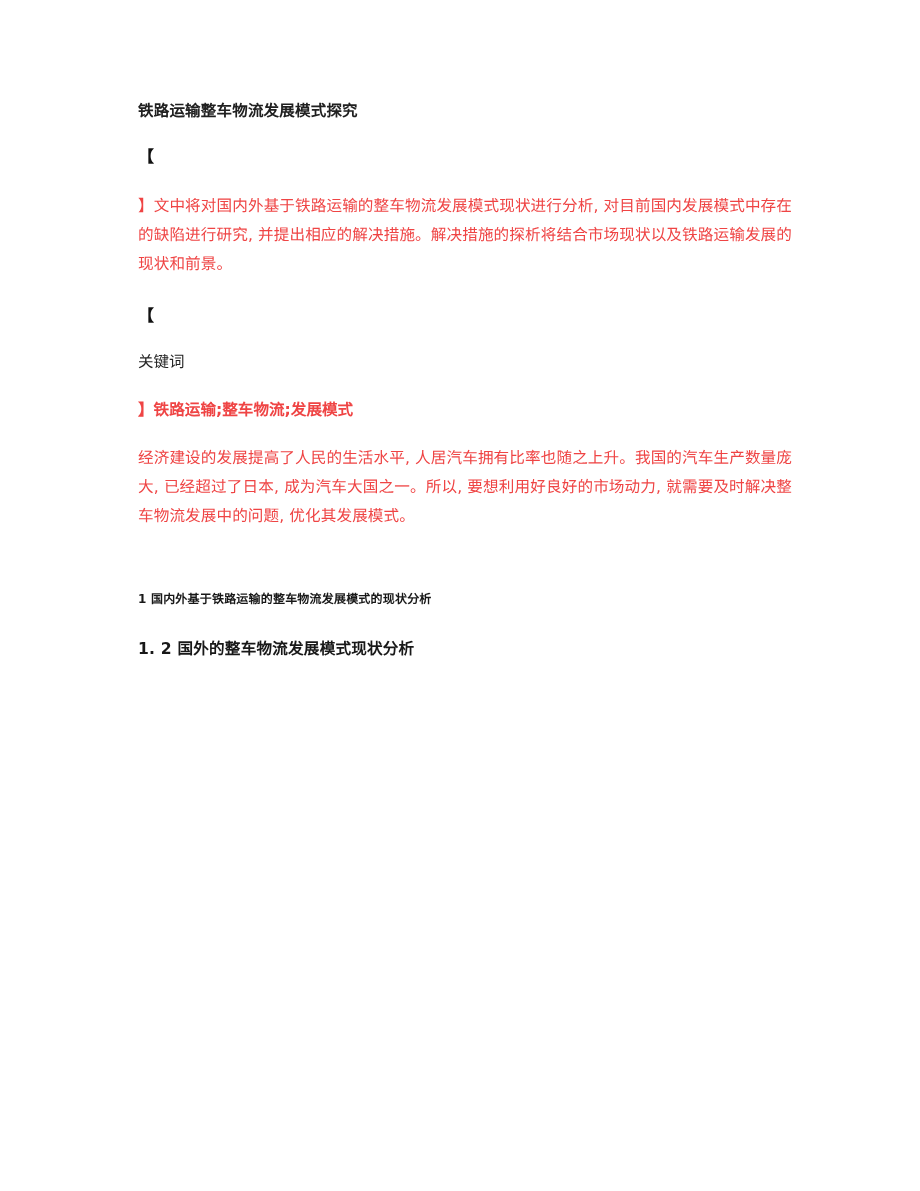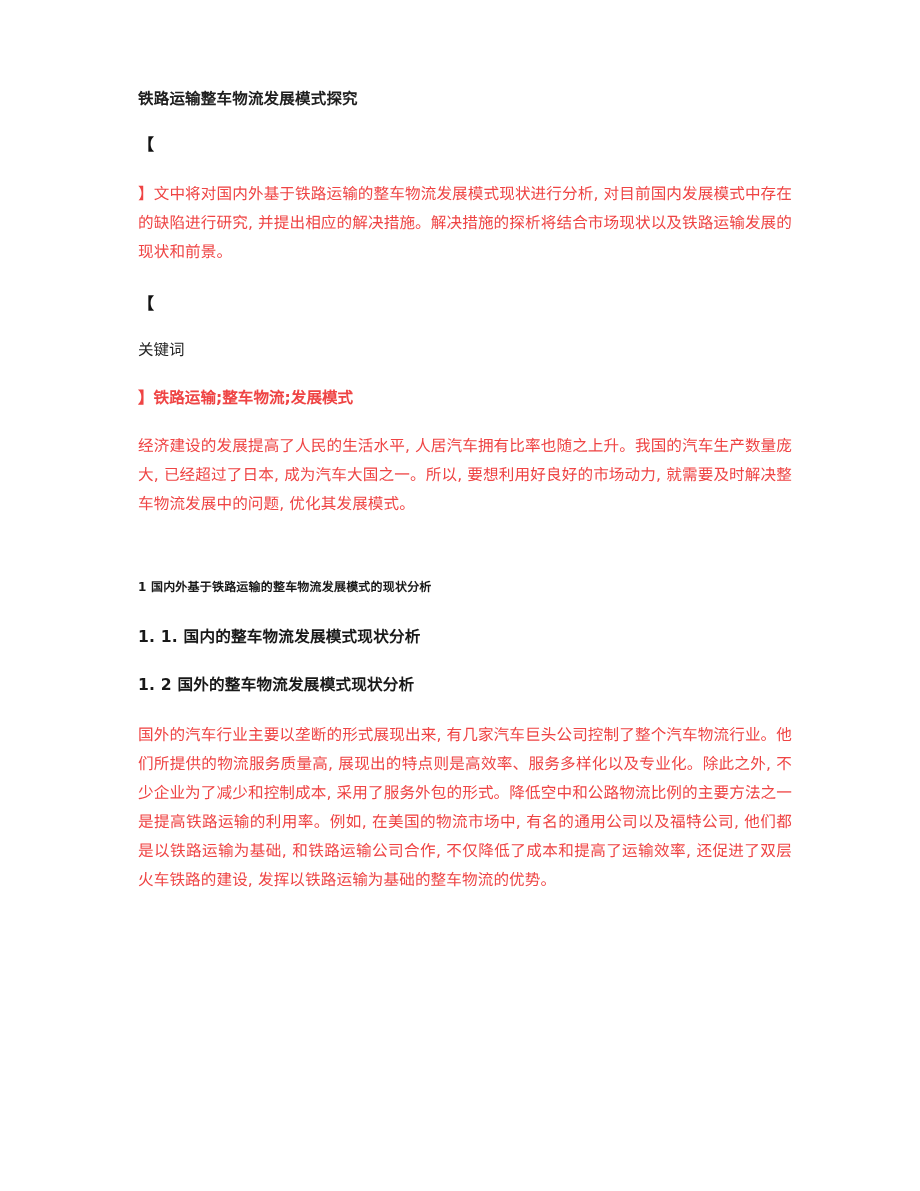--- a/index.html
+++ b/index.html
@@ -23,21 +23,21 @@
     left: 0;
     top: 0;
     width: 920px;
     height: 1191px;
     background: #ffffff;
   }
 
   .content {
     position: absolute;
     left: 138px;
-    top: 88px;
+    top: 100px;
     width: 654px;
   }
 
   
   .doc-title {
     font-size: 15.5px;
     line-height: 22px;
     font-weight: 600;
     color: #202020;
     letter-spacing: 0.2px;
@@ -123,21 +123,19 @@
     <p class="label-line">关键词</p>
 
     <p class="keywords-line">】铁路运输;整车物流;发展模式</p>
 
     <p class="para">经济建设的发展提高了人民的生活水平, 人居汽车拥有比率也随之上升。我国的汽车生产数量庞大, 已经超过了日本, 成为汽车大国之一。所以, 要想利用好良好的市场动力, 就需要及时解决整车物流发展中的问题, 优化其发展模式。</p>
 
     <div class="gap-lg"></div>
 
     <p class="section-h1">1 国内外基于铁路运输的整车物流发展模式的现状分析</p>
 
-    <p class="section-h2">1. 1. 国内的整车物流发展模式现状分析</p>
 
 
     <p class="section-h2">1. 2 国外的整车物流发展模式现状分析</p>
 
-    <p class="para">国外的汽车行业主要以垄断的形式展现出来, 有几家汽车巨头公司控制了整个汽车物流行业。他们所提供的物流服务质量高, 展现出的特点则是高效率、服务多样化以及专业化。除此之外, 不少企业为了减少和控制成本, 采用了服务外包的形式。降低空中和公路物流比例的主要方法之一是提高铁路运输的利用率。例如, 在美国的物流市场中, 有名的通用公司以及福特公司, 他们都是以铁路运输为基础, 和铁路运输公司合作, 不仅降低了成本和提高了运输效率, 还促进了双层火车铁路的建设, 发挥以铁路运输为基础的整车物流的优势。</p>
 
   </div>
 </div>
 
 </body></html>

